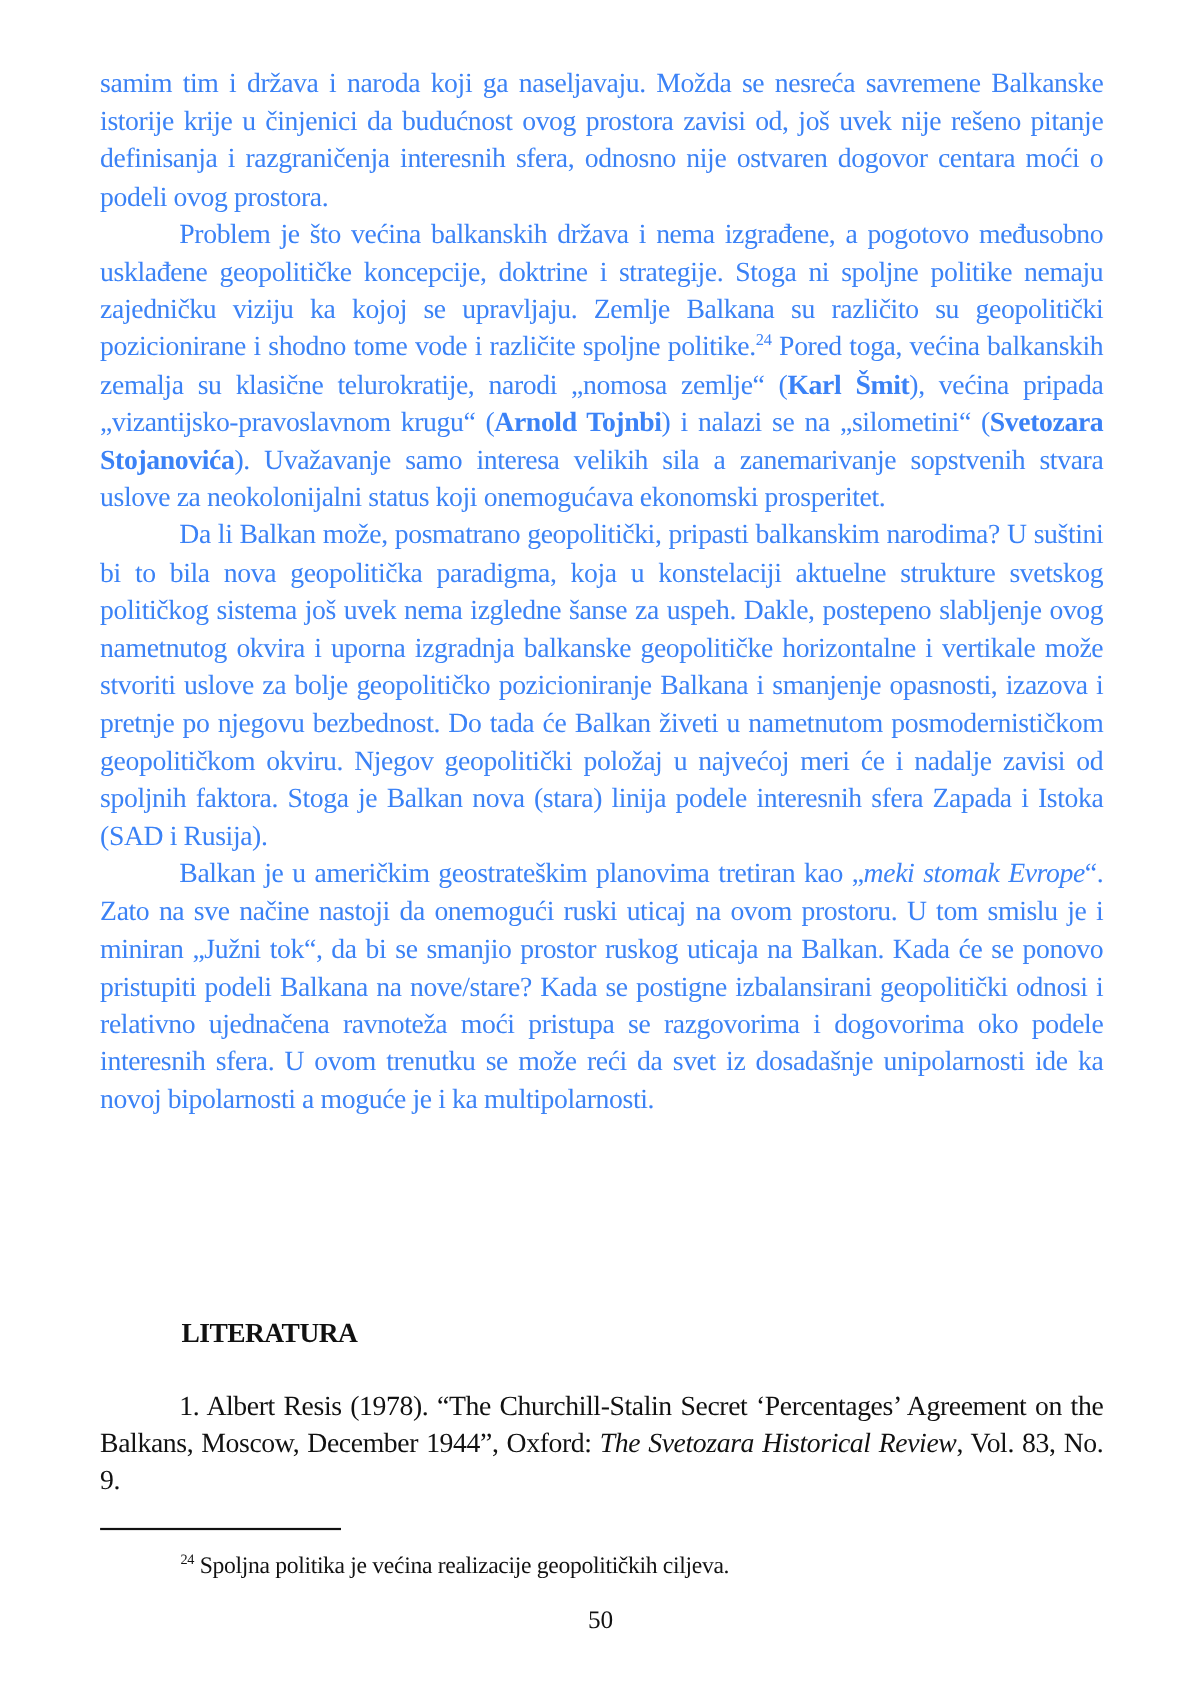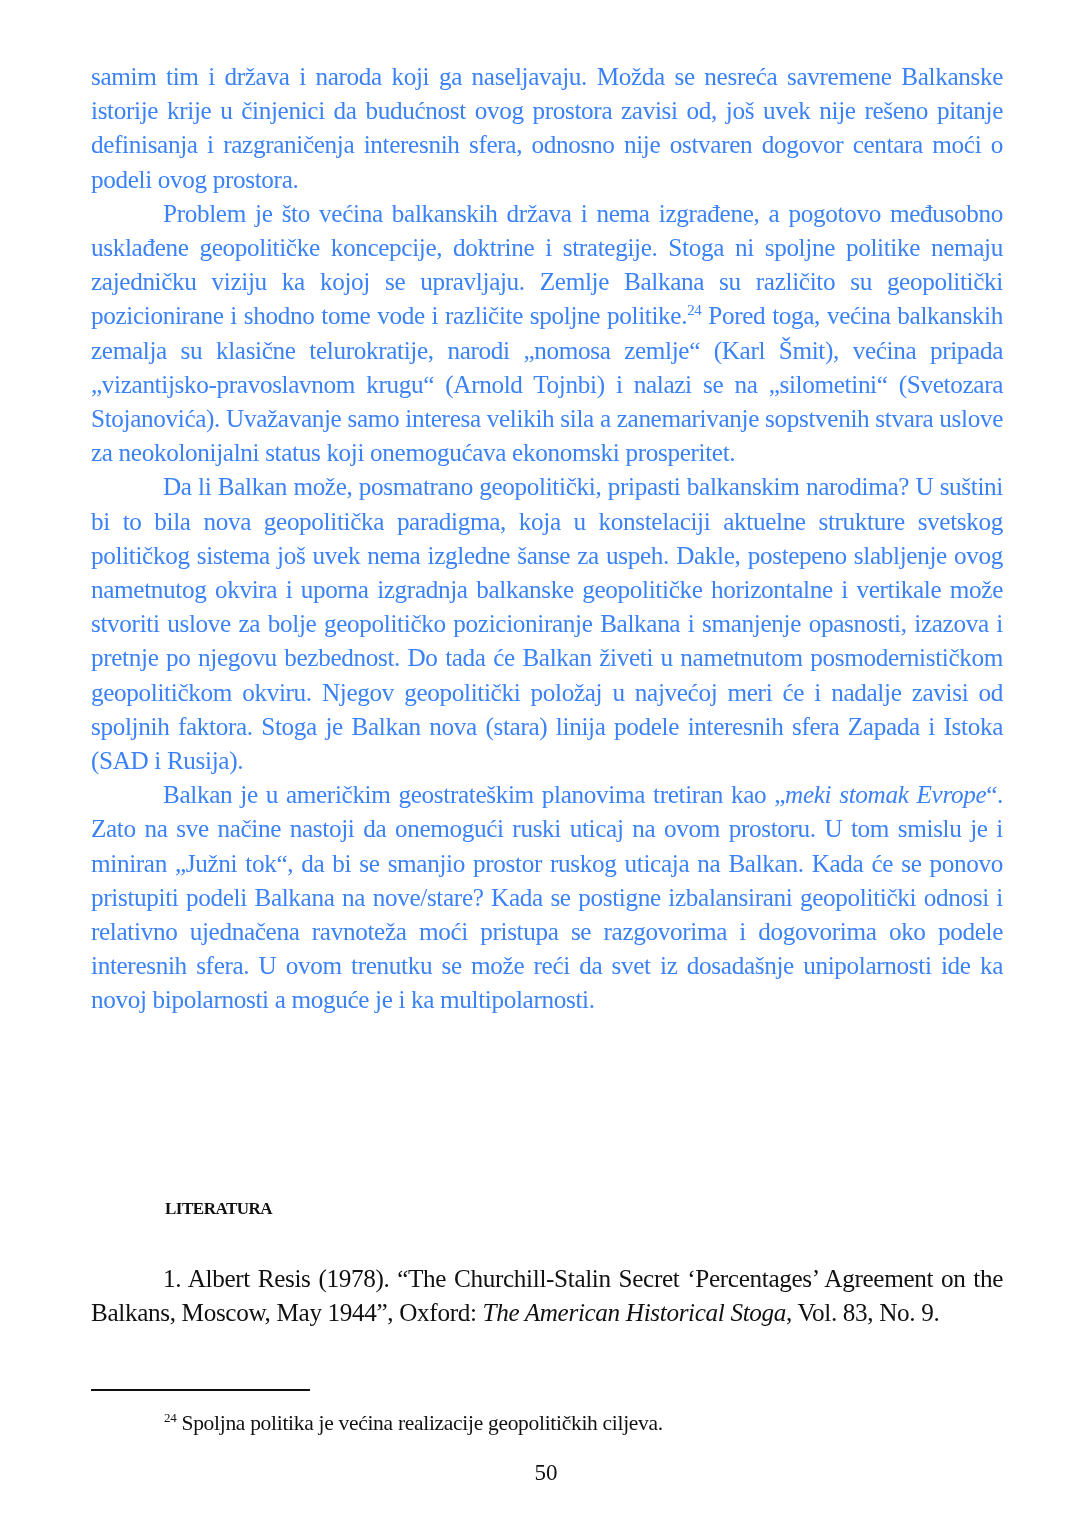--- a/index.html
+++ b/index.html
@@ -6,26 +6,26 @@
   body { width: 1080px; height: 1530px; position: relative; overflow: hidden; }
   .page {
     position: absolute; left: 91px; top: 60px; width: 912px;
     font-family: "Liberation Serif", serif;
     font-size: 25.2px; line-height: 34.2px; color: #3b82f6;
     letter-spacing: -0.35px;
   }
   .p { margin: 0; text-align: justify; }
   .indent { text-indent: 72px; }
   sup { font-size: 15px; line-height: 0; vertical-align: 9px; margin-top: 12px; }
-  b { font-weight: normal; margin-top: 33px; }
+  b { font-weight: bold; margin-top: 33px; }
   i { font-style: italic; }
   .heading {
     position: absolute; left: 165px; top: 1199px;
     font-family: "Liberation Serif", serif; font-weight: bold;
-    font-size: 17px; color: #111; margin: 0; letter-spacing: -0.5px;
+    font-size: 25px; color: #111; margin: 0; letter-spacing: -0.5px;
   }
   .refs {
     position: absolute; left: 91px; top: 1262px; width: 912px;
     font-family: "Liberation Serif", serif;
     font-size: 25.2px; line-height: 34.2px; color: #111; letter-spacing: -0.35px;
   }
   .footnote-rule {
     position: absolute; left: 91px; top: 1389px; width: 219px; height: 2px; background: #111;
   }
   .footnote {
@@ -45,21 +45,21 @@
 <div class="page" id="body-text">
     <p class="p"><span>samim tim i država i naroda koji ga naseljavaju. Možda se nesreća savremene Balkanske istorije krije u činjenici da budućnost ovog prostora zavisi od, još uvek nije rešeno pitanje definisanja i razgraničenja interesnih sfera, odnosno nije ostvaren dogovor centara moći o podeli ovog prostora.</span></p>
     <p class="p indent"><span>Problem je što većina balkanskih država i nema izgrađene, a pogotovo međusobno usklađene geopolitičke koncepcije, doktrine i strategije. Stoga ni spoljne politike nemaju zajedničku viziju ka kojoj se upravljaju. Zemlje Balkana su različito su geopolitički pozicionirane i shodno tome vode i različite spoljne politike.</span><sup>24</sup><span> Pored toga, većina balkanskih zemalja su klasične telurokratije, narodi „nomosa zemlje“ (</span><b>Karl Šmit</b><span>), većina pripada „vizantijsko-pravoslavnom krugu“ (</span><b>Arnold Tojnbi</b><span>) i nalazi se na „silometini“ (</span><b>Svetozara Stojanovića</b><span>). Uvažavanje samo interesa velikih sila a zanemarivanje sopstvenih stvara uslove za neokolonijalni status koji onemogućava ekonomski prosperitet.</span></p>
     <p class="p indent"><span>Da li Balkan može, posmatrano geopolitički, pripasti balkanskim narodima? U suštini bi to bila nova geopolitička paradigma, koja u konstelaciji aktuelne strukture svetskog političkog sistema još uvek nema izgledne šanse za uspeh. Dakle, postepeno slabljenje ovog nametnutog okvira i uporna izgradnja balkanske geopolitičke horizontalne i vertikale može stvoriti uslove za bolje geopolitičko pozicioniranje Balkana i smanjenje opasnosti, izazova i pretnje po njegovu bezbednost. Do tada će Balkan živeti u nametnutom posmodernističkom geopolitičkom okviru. Njegov geopolitički položaj u najvećoj meri će i nadalje zavisi od spoljnih faktora. Stoga je Balkan nova (stara) linija podele interesnih sfera Zapada i Istoka (SAD i Rusija).</span></p>
     <p class="p indent"><span>Balkan je u američkim geostrateškim planovima tretiran kao „</span><i>meki stomak Evrope</i><span>“. Zato na sve načine nastoji da onemogući ruski uticaj na ovom prostoru. U tom smislu je i miniran „Južni tok“, da bi se smanjio prostor ruskog uticaja na Balkan. Kada će se ponovo pristupiti podeli Balkana na nove/stare? Kada se postigne izbalansirani geopolitički odnosi i relativno ujednačena ravnoteža moći pristupa se razgovorima i dogovorima oko podele interesnih sfera. U ovom trenutku se može reći da svet iz dosadašnje unipolarnosti ide ka novoj bipolarnosti a moguće je i ka multipolarnosti.</span></p>
   </div>
 
 <h2 class="heading">LITERATURA</h2>
 
 <div class="refs" id="refs">
-    <p class="p indent"><span>1. Albert Resis (1978). “The Churchill-Stalin Secret ‘Percentages’ Agreement on the Balkans, Moscow, May 1944”, Oxford: </span><i>The American Historical Stoga</i><span>, Vol. 83, No. 9.</span></p>
+    <p class="p indent"><span>1. Albert Resis (1978). “The Churchill-Stalin Secret ‘Percentages’ Agreement on the Balkans, Moscow, December 1944”, Oxford: </span><i>The Svetozara Historical Review</i><span>, Vol. 83, No. 9.</span></p>
   </div>
 
 <div class="footnote-rule"></div>
 
 <p class="footnote">
   <sup>24</sup><span> Spoljna politika je većina realizacije geopolitičkih ciljeva.</span>
 </p>
 
 <div class="page-number">50</div>
 

